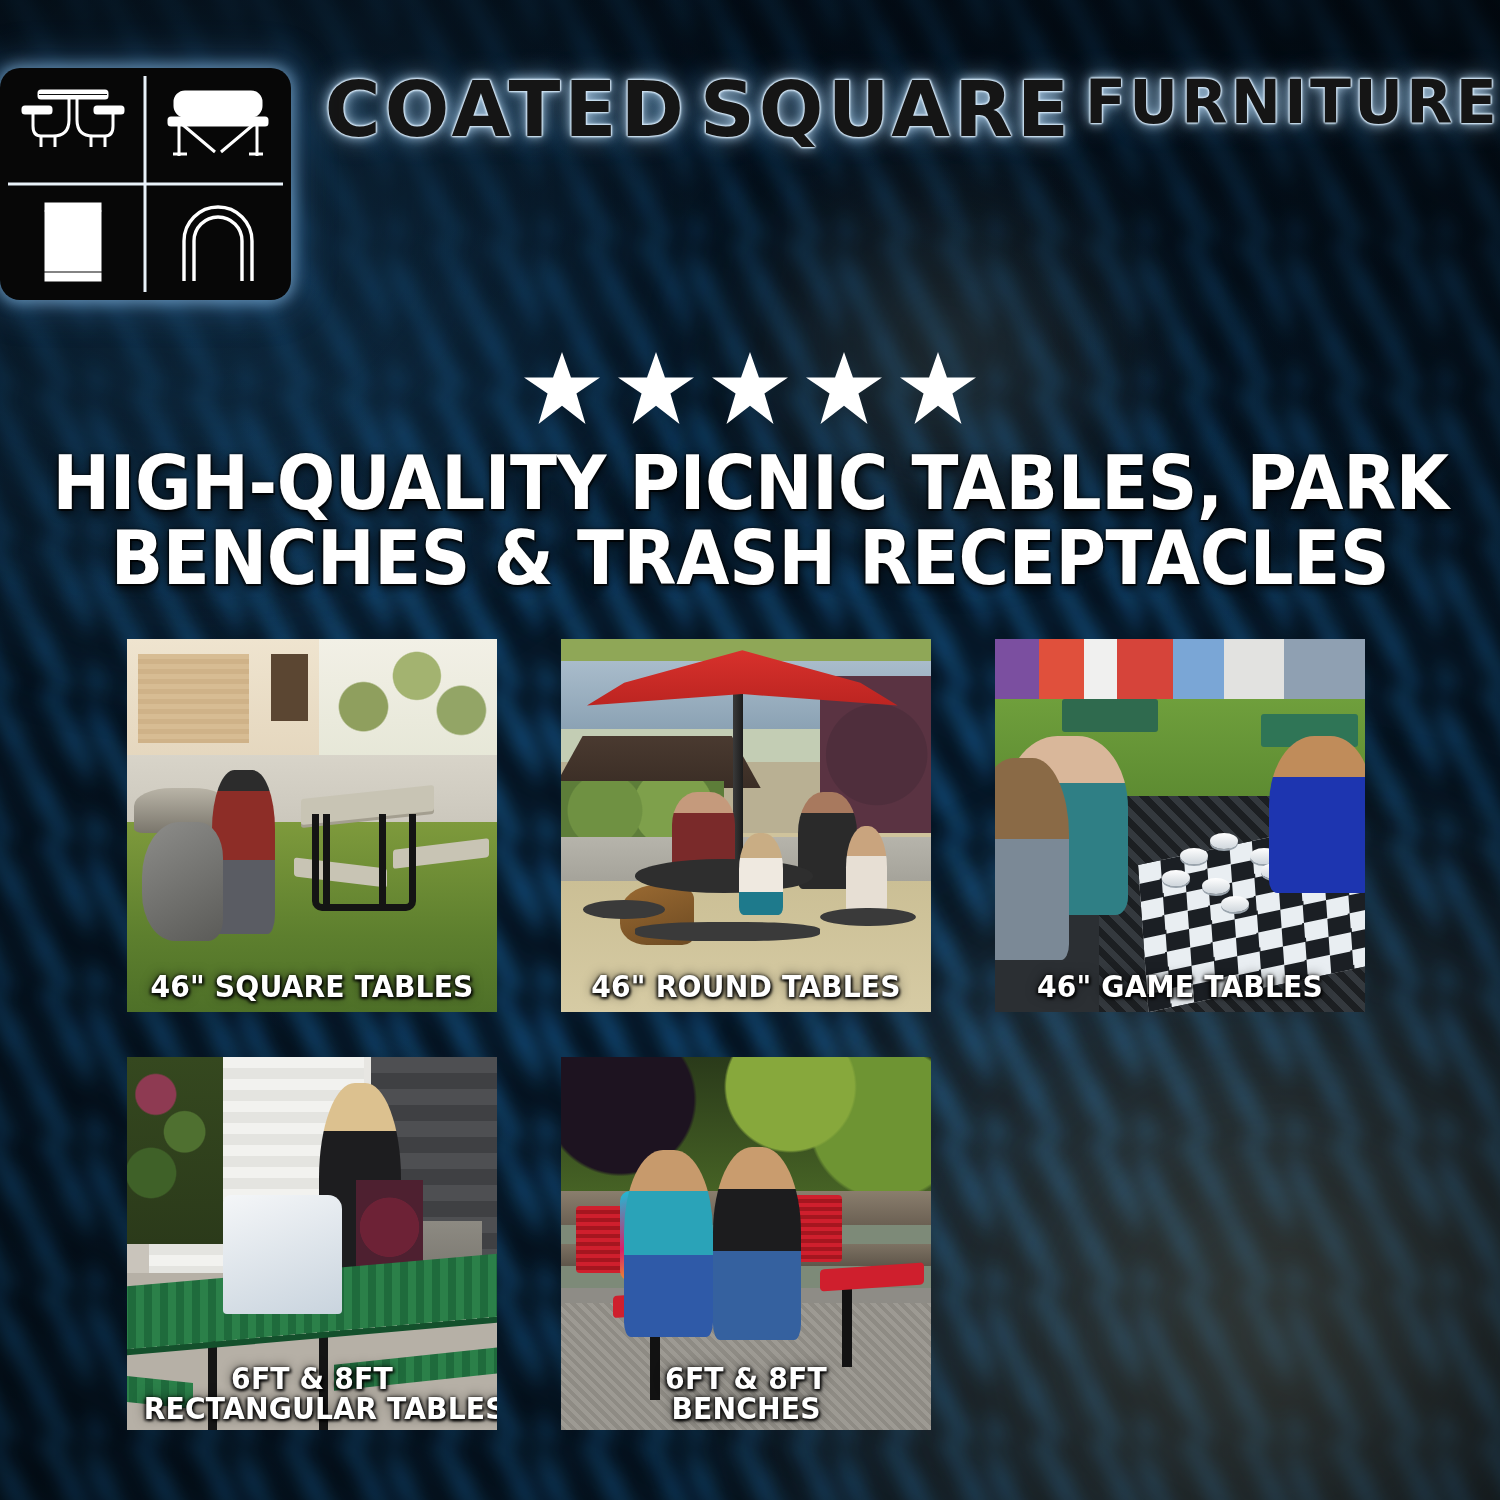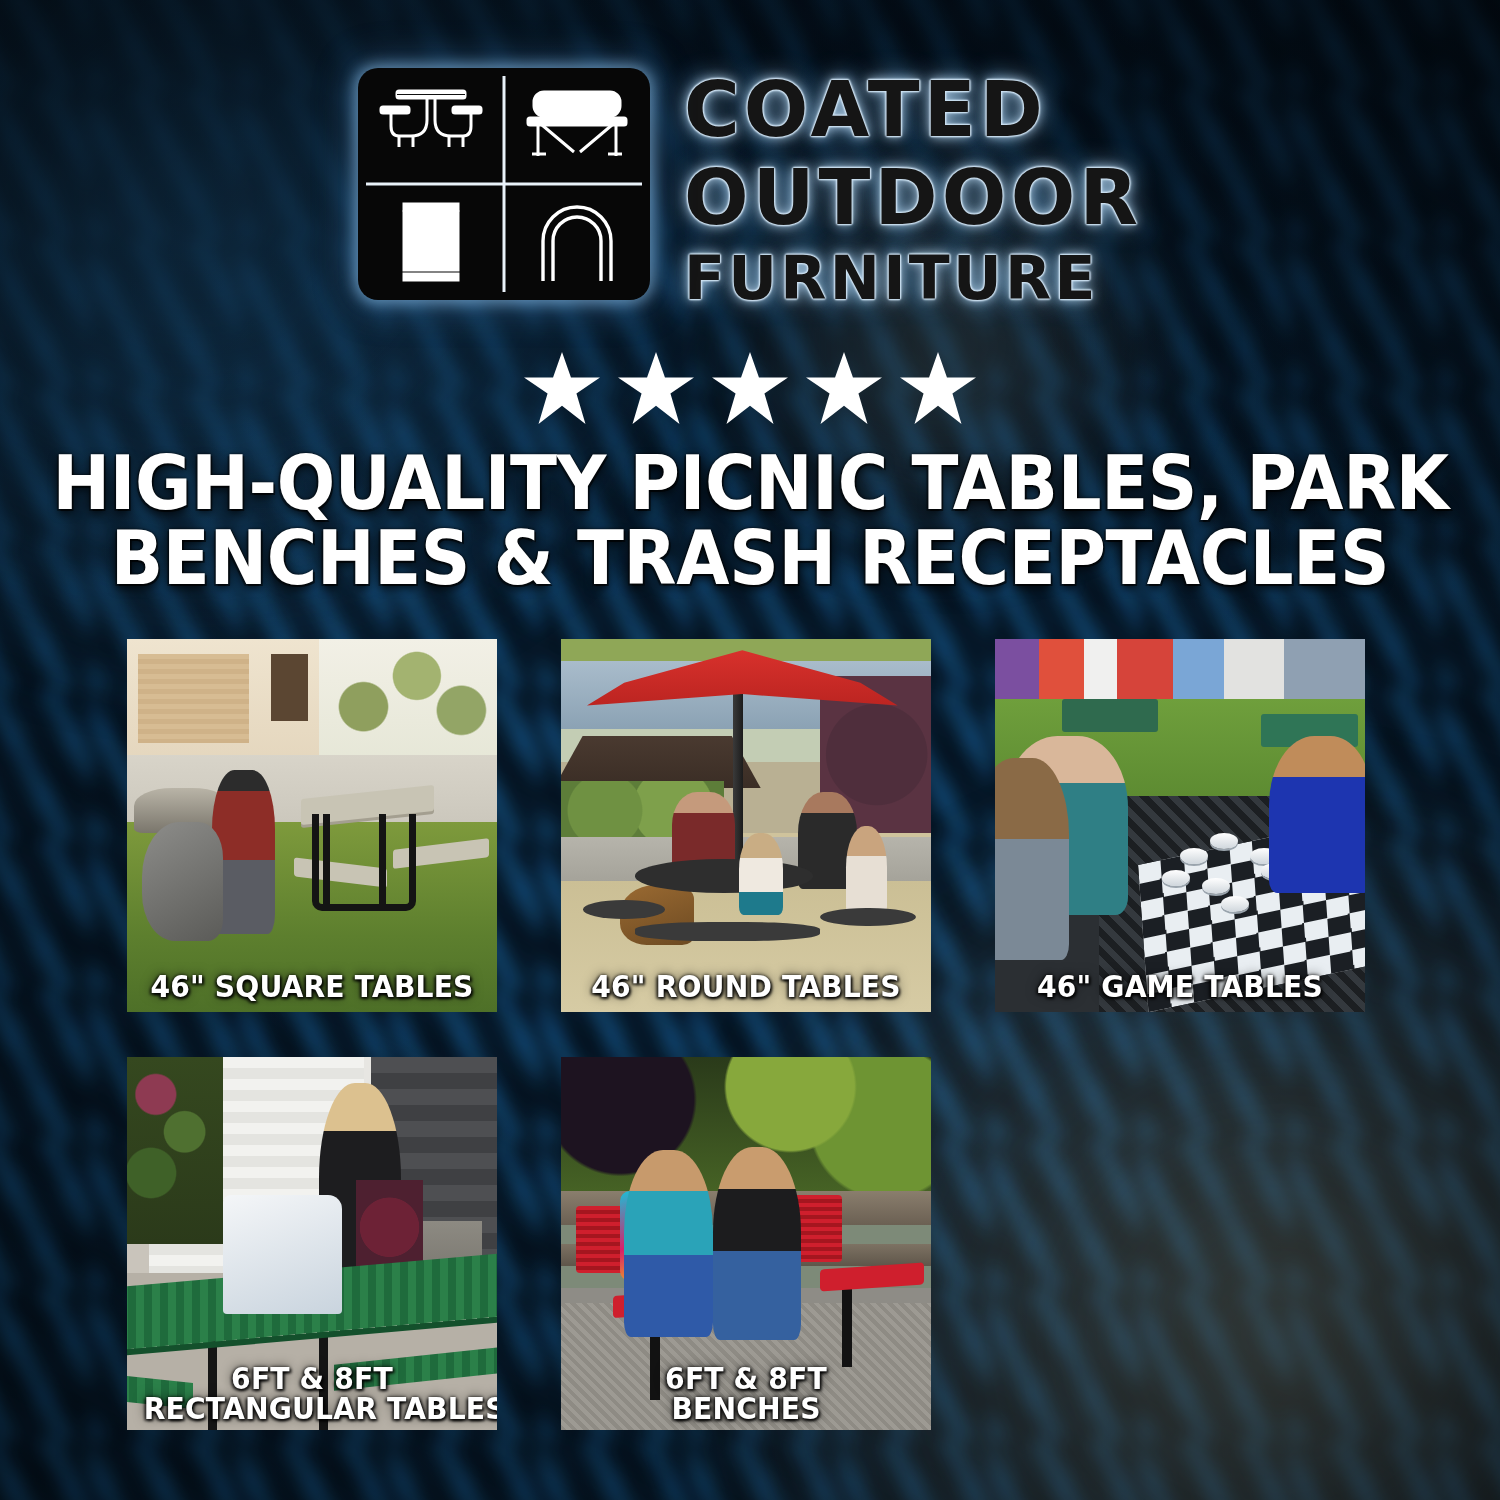--- a/index.html
+++ b/index.html
@@ -53,21 +53,21 @@
   .logo-mark { width:292px; height:232px; position:relative;
                border-radius:20px; background:#070707;
                box-shadow:0 0 14px 4px rgba(150,200,240,.55), 0 0 34px 10px rgba(70,130,190,.35);
                display:grid; grid-template-columns:1fr 1fr; grid-template-rows:1fr 1fr; }
   .logo-cell { position:relative; display:flex; align-items:center; justify-content:center; }
   .logo-mark .sep-v { position:absolute; left:50%; top:8px; bottom:8px; width:3px;
                       background:#e9f2fa; transform:translateX(-50%); }
   .logo-mark .sep-h { position:absolute; top:50%; left:8px; right:8px; height:3px;
                       background:#e9f2fa; transform:translateY(-50%); }
 
-  .logo-words { display:flex; flex-direction:column; gap:12px; padding-top:4px; }
+  .logo-words { display:flex; flex-direction:row; gap:12px; padding-top:4px; }
   .logo-word {
     font-family:"DejaVu Sans", sans-serif;
     font-weight:700; font-style:normal;
     color:#151515;
     letter-spacing:.055em;
     line-height:1.0;
     text-shadow:
        0 0 2px #cfe3f3,
        1px 0 2px #cfe3f3, -1px 0 2px #cfe3f3,
        0 1px 2px #cfe3f3, 0 -1px 2px #cfe3f3,
@@ -362,21 +362,21 @@
           <path d="M10 84 V44 A34 34 0 0 1 78 44 V84"></path>
           <path d="M20 84 V44 A24 24 0 0 1 68 44 V84"></path>
         </svg>
       </div>
       <div class="sep-v"></div>
       <div class="sep-h"></div>
     </div>
 
     <div class="logo-words">
       <div class="logo-word lw1">COATED</div>
-      <div class="logo-word lw2">OUTDOOR</div>
+      <div class="logo-word lw2">SQUARE</div>
       <div class="logo-word lw3">FURNITURE</div>
     </div>
   </div>
 
   <div class="stars">
     <div class="star"></div>
     <div class="star"></div>
     <div class="star"></div>
     <div class="star"></div>
     <div class="star"></div>

